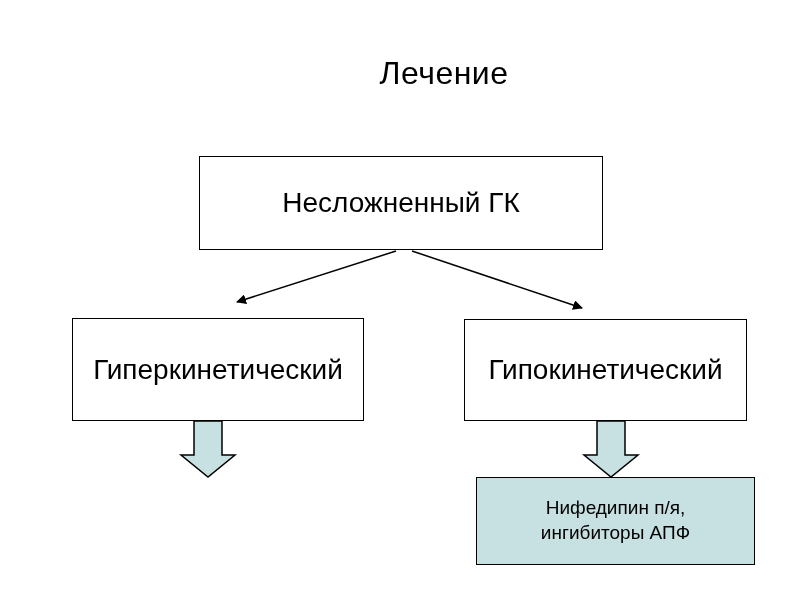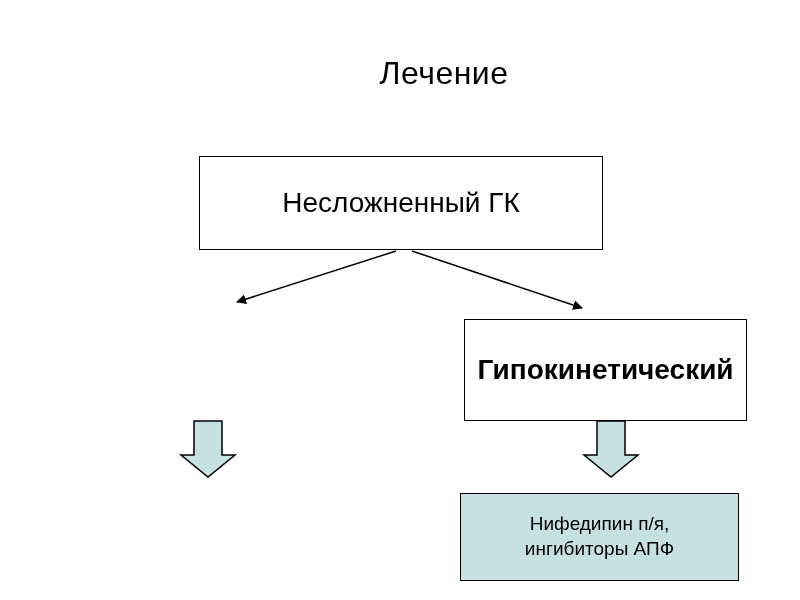--- a/index.html
+++ b/index.html
@@ -44,35 +44,34 @@
   }
   .node-branch-left {
     left: 72px; top: 318px;
     width: 292px; height: 103px;
     font-size: 28px;
   }
   .node-branch-right {
     left: 464px; top: 319px;
     width: 283px; height: 102px;
     font-size: 28px;
-    font-weight: bold;
   }
   .node-treatment {
     background: var(--box_fill, #c7e0e2);
     font-size: 19px;
     line-height: 1.3;
     white-space: pre-line;
   }
   .node-treatment-left {
     left: 72px; top: 477px;
     width: 292px; height: 88px;
   }
   .node-treatment-right {
-    left: 460px; top: 477px;
-    width: 279px; height: 88px; margin-top: 16px;
+    left: 476px; top: 477px;
+    width: 279px; height: 88px;
   }
   .connector-layer {
     position: absolute;
     left: 0; top: 0;
     width: 800px; height: 600px;
     pointer-events: none;
   }
   .thin-arrow {
     stroke: var(--line, #000000);
     stroke-width: 1.5;
@@ -100,20 +99,23 @@
     <line class="thin-arrow" x1="396" y1="251" x2="237" y2="302" marker-end="url(#arrowhead)"></line>
     <line class="thin-arrow" x1="412" y1="251" x2="582" y2="308" marker-end="url(#arrowhead)"></line>
     <polygon class="block-arrow" points="194,421 194,455 181,455 208,477 235,455 222,455 222,421"></polygon>
     <polygon class="block-arrow" points="597,421 597,455 584,455 611,477 638,455 625,455 625,421"></polygon>
   </svg>
 
   <div class="node node-root">
     <span>Несложненный ГК</span>
   </div>
 
+  <div class="node node-branch-left">
+    <span>Гиперкинетический</span>
+  </div>
 
   <div class="node node-branch-right">
     <span>Гипокинетический</span>
   </div>
 
 
   <div class="node node-treatment node-treatment-right">
     <span>Нифедипин п/я,
 ингибиторы АПФ</span>
   </div>

